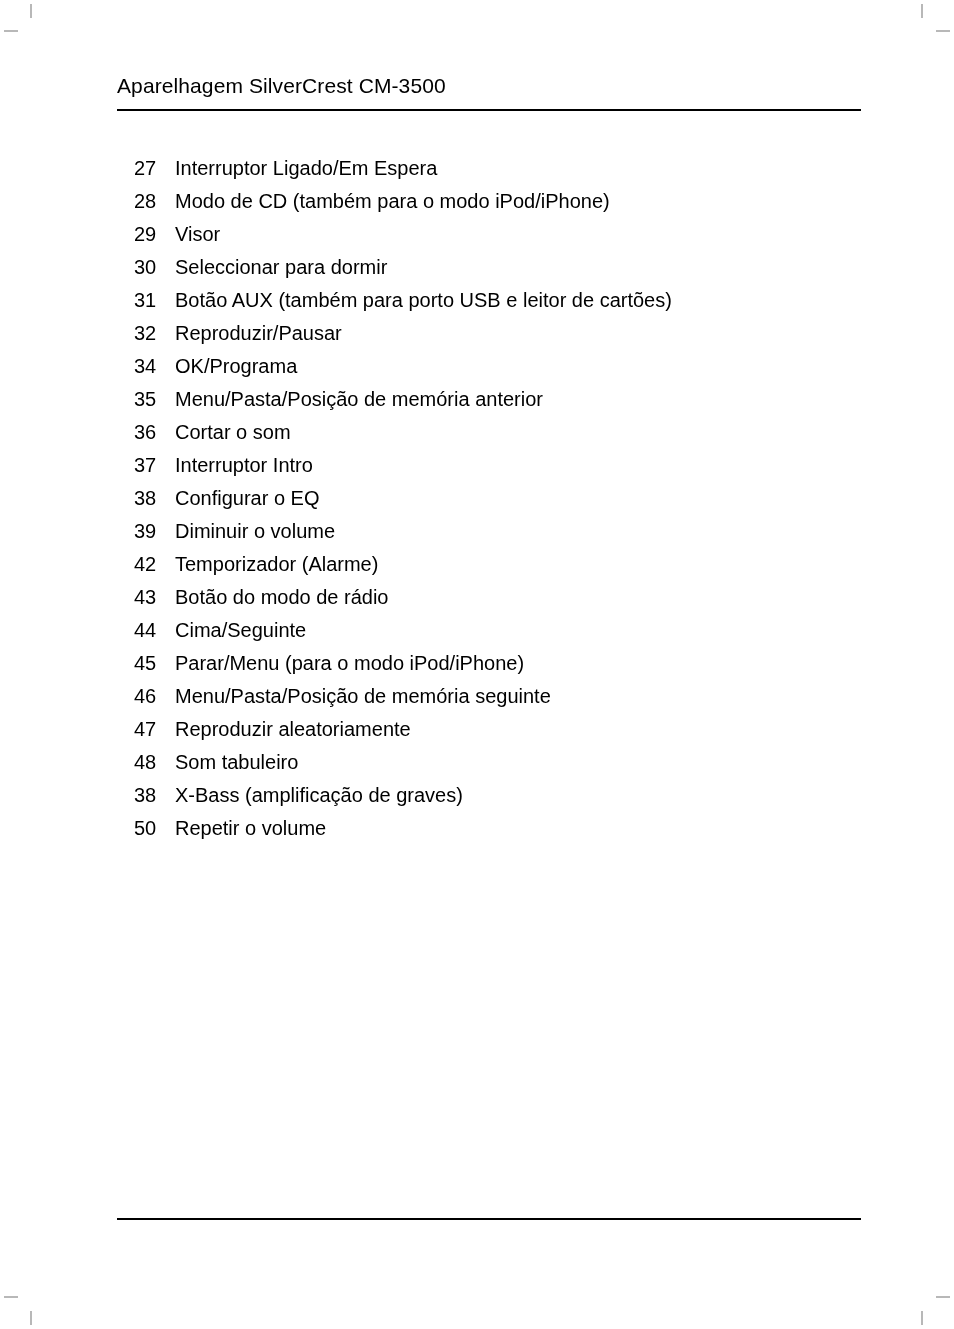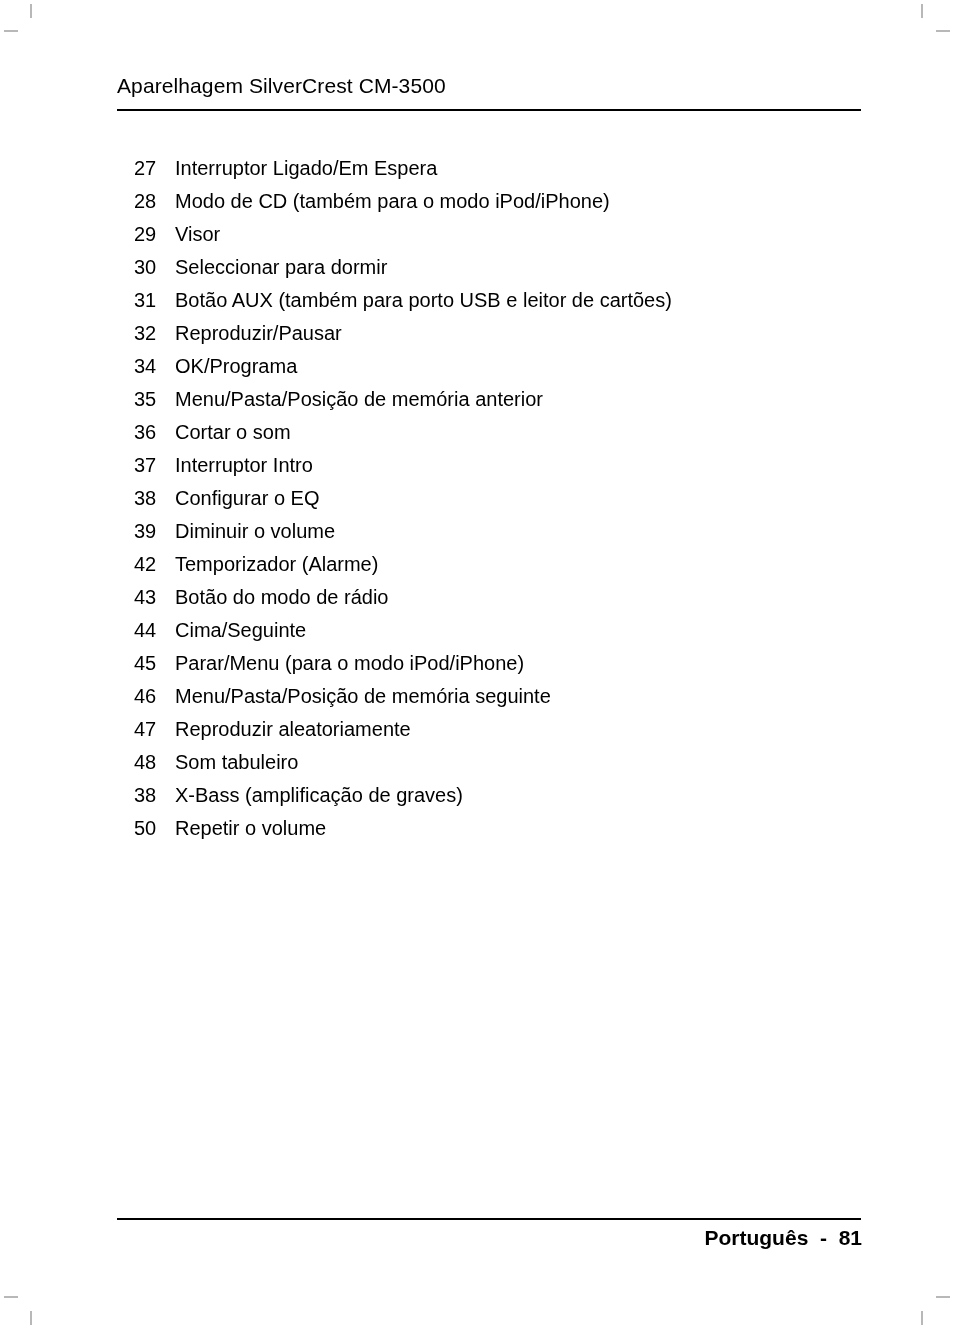--- a/index.html
+++ b/index.html
@@ -217,17 +217,14 @@
       </li>
       <li class="list-item">
         <span class="item-number">50</span>
         <span class="item-label">Repetir o volume</span>
       </li>
 
     </ul>
   </div>
 
   <div class="footer-rule"></div>
-  <div class="footer">
-    <div class="footer-text">Português  -  81</div>
-  </div>
 
 </div>
 
 </body></html>

